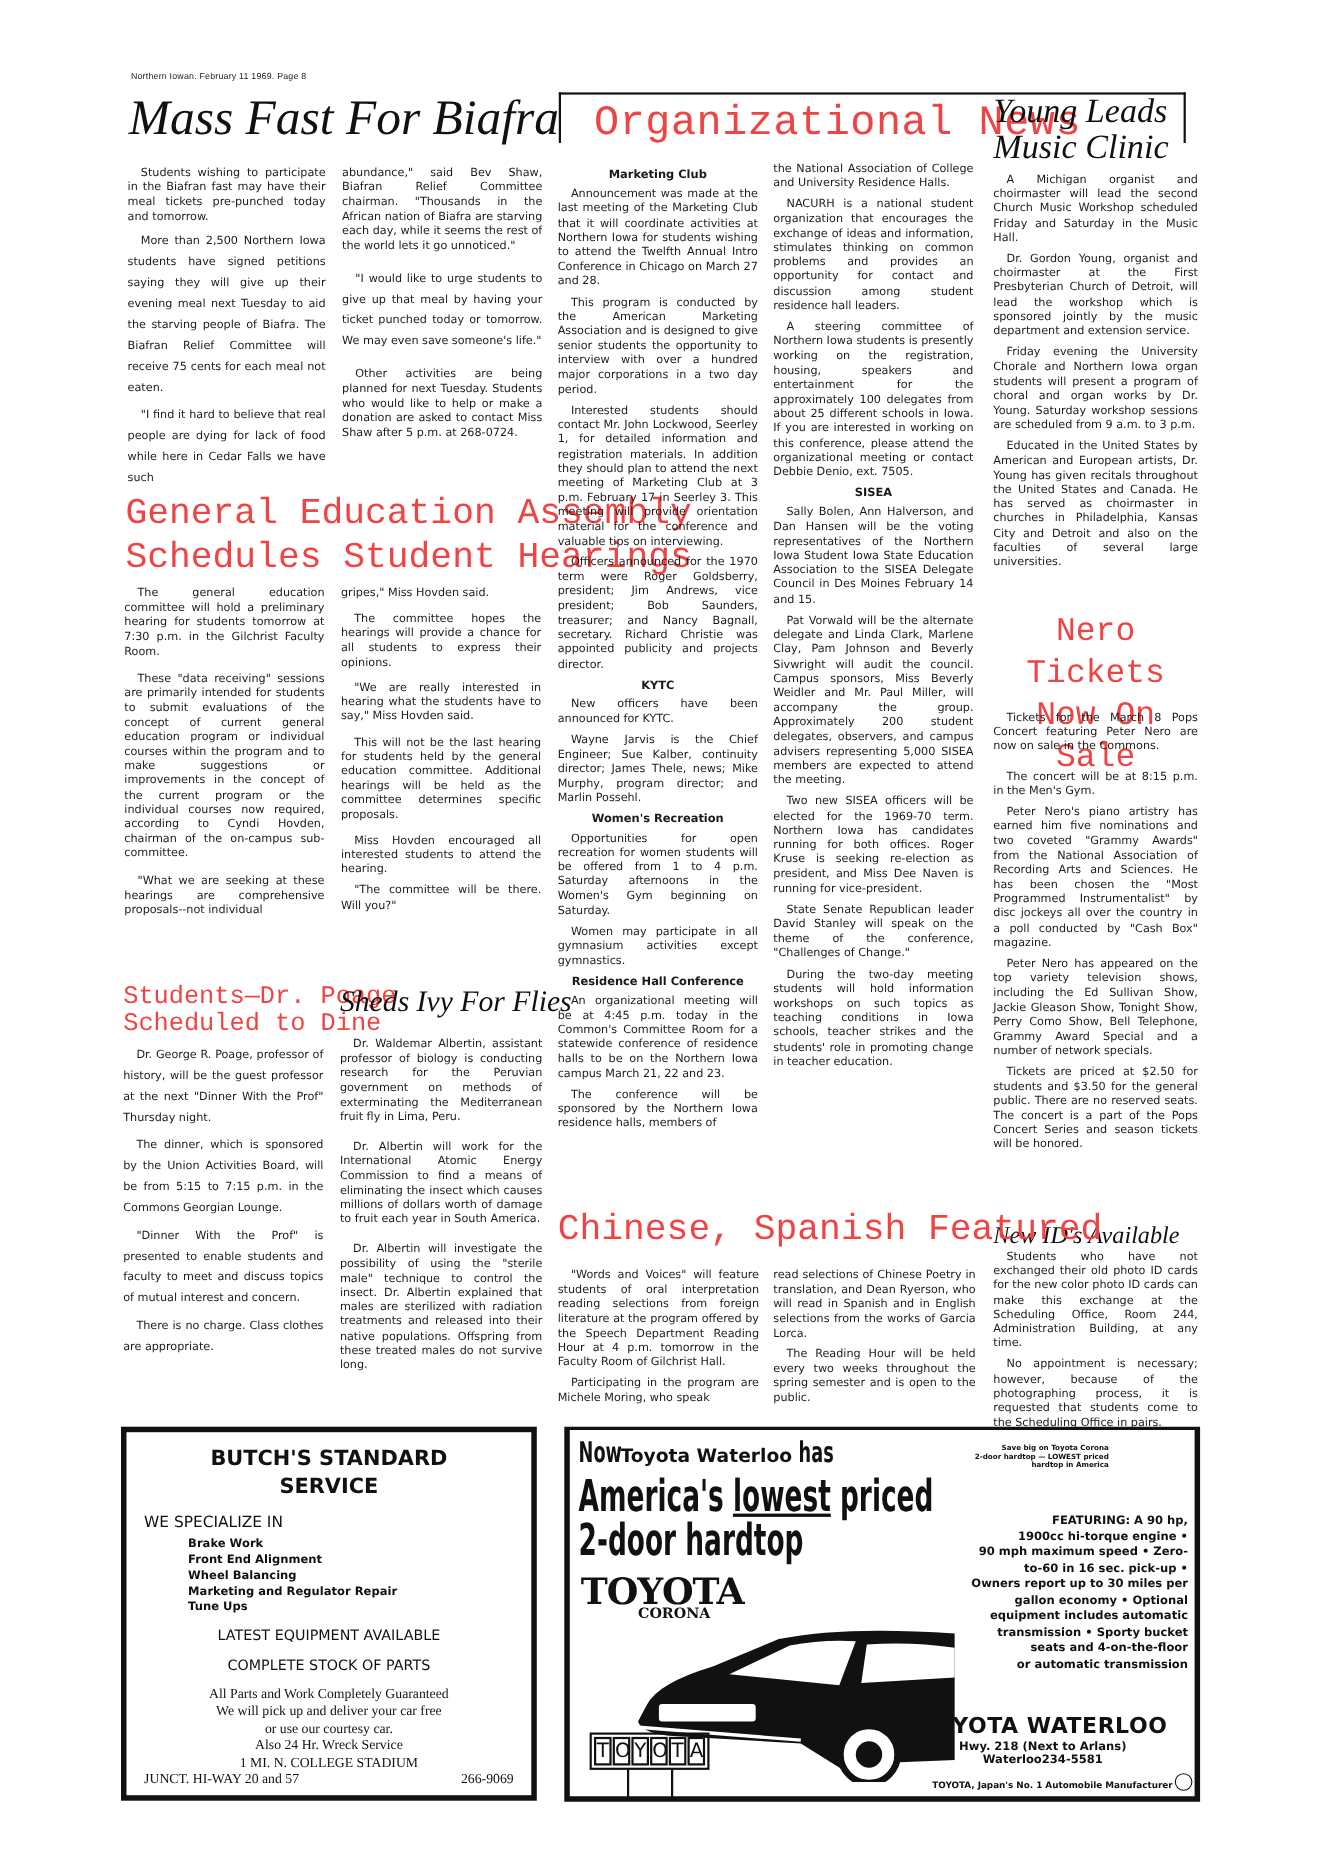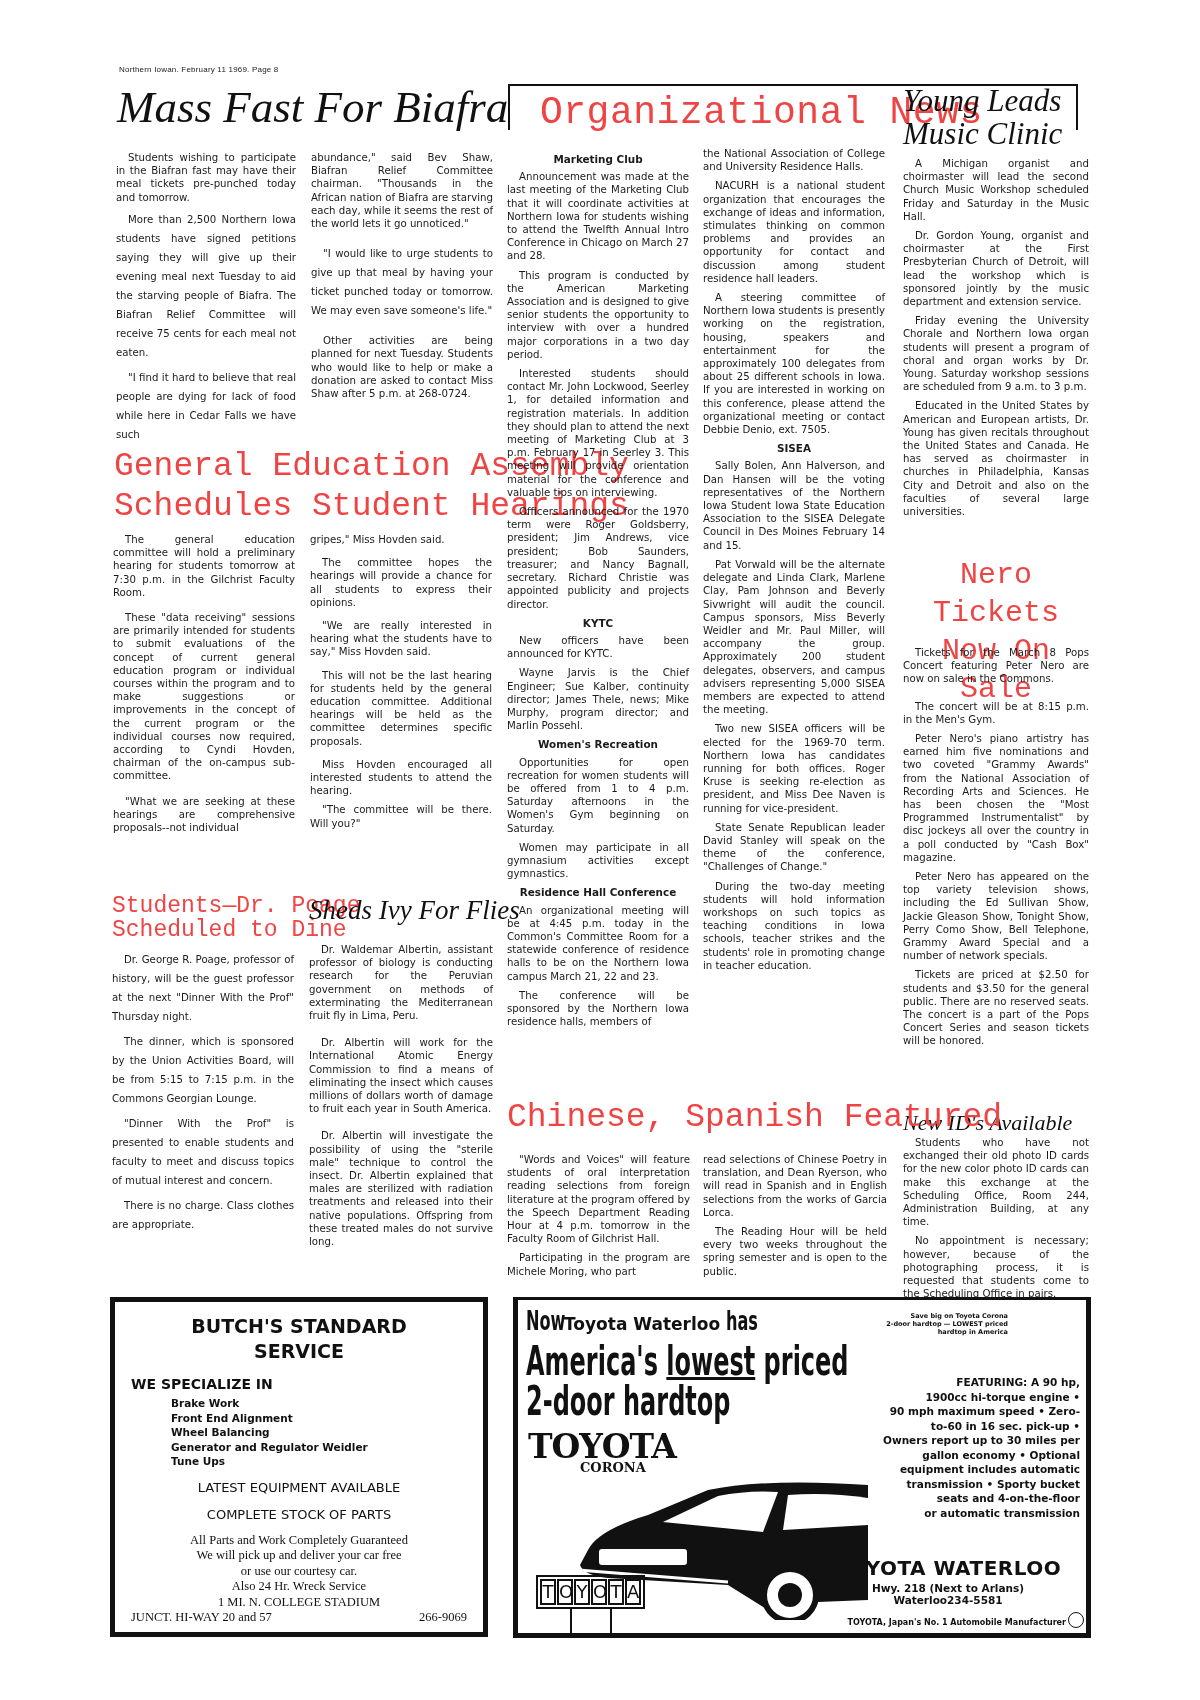--- a/index.html
+++ b/index.html
@@ -14,21 +14,21 @@
 
   .col { position: absolute; font-size: 10.2px; line-height: 13.2px; text-align: justify; color: #1a1a1a; }
   .col p { text-indent: 12px; margin-bottom: 6px; }
   .col p.loose { line-height: 19px; }
   .col h4 { font-size: 10.4px; font-weight: bold; text-align: center; margin: 6px 0 4px; }
 
   .org-box { position: absolute; border-left: 2px solid #111; border-top: 2px solid #111; border-right: 2px solid #111; }
 
   .ad-butch { position: absolute; border: 5px solid #111; padding: 12px 16px 6px 16px; }
   .ad-butch .title { font-family: "DejaVu Sans", sans-serif; font-weight: bold; text-align: center; font-size: 19px; line-height: 25px; }
-  .ad-butch .spec { font-weight: bold; font-size: 14px; margin-top: 12px; }
+  .ad-butch .spec { font-weight: normal; font-size: 14px; margin-top: 12px; }
   .ad-butch ul { list-style: none; margin: 4px 0 0 40px; }
   .ad-butch li { font-weight: bold; font-size: 10.5px; line-height: 14.5px; }
   .ad-butch .equip { font-weight: normal; font-size: 13px; text-align: center; line-height: 17px; margin-top: 10px; }
   .ad-butch .serif-lines { font-family: "Liberation Serif", serif; text-align: center; font-size: 12.5px; line-height: 15.5px; margin-top: 10px; }
   .ad-butch .foot { font-family: "Liberation Serif", serif; font-size: 12.5px; display: flex; justify-content: space-between; }
 
   .ad-toyota { position: absolute; border: 5px solid #111; border-top-width: 3px; }
   .cond { font-family: "DejaVu Sans", sans-serif; font-weight: bold; transform-origin: left top; display: inline-block; white-space: nowrap; }
 </style>
 </head>
@@ -140,36 +140,36 @@
 
 <div class="abs hl-italic" style="left:903px; top:1112px; font-size:22px;">New ID's Available</div>
 <div class="col" style="left:903px; top:1136px; width:186px;">
   <p>Students who have not exchanged their old photo ID cards for the new color photo ID cards can make this exchange at the Scheduling Office, Room 244, Administration Building, at any time.</p>
   <p>No appointment is necessary; however, because of the photographing process, it is requested that students come to the Scheduling Office in pairs.</p>
 </div>
 
 <div class="abs hl-roman" style="left:507px; top:1100px; font-size:33px;">Chinese, Spanish Featured</div>
 <div class="col" style="left:507px; top:1153px; width:183px;">
   <p>"Words and Voices" will feature students of oral interpretation reading selections from foreign literature at the program offered by the Speech Department Reading Hour at 4 p.m. tomorrow in the Faculty Room of Gilchrist Hall.</p>
-  <p>Participating in the program are Michele Moring, who part</p>
+  <p>Participating in the program are Michele Moring, who speak</p>
 </div>
 <div class="col" style="left:703px; top:1153px; width:184px;">
   <p style="text-indent:0">read selections of Chinese Poetry in translation, and Dean Ryerson, who will read in Spanish and in English selections from the works of Garcia Lorca.</p>
   <p>The Reading Hour will be held every two weeks throughout the spring semester and is open to the public.</p>
 </div>
 
 <div class="ad-butch" style="left:110px; top:1297px; width:378px; height:340px;">
   <div class="title">BUTCH'S STANDARD</div>
   <div class="title">SERVICE</div>
   <div class="spec">WE SPECIALIZE IN</div>
   <ul>
     <li>Brake Work</li>
     <li>Front End Alignment</li>
     <li>Wheel Balancing</li>
-    <li>Generator and Regulator Weidler</li>
+    <li>Marketing and Regulator Repair</li>
     <li>Tune Ups</li>
   </ul>
   <div class="equip">LATEST EQUIPMENT AVAILABLE</div>
   <div class="equip">COMPLETE STOCK OF PARTS</div>
   <div class="serif-lines">
     <div>All Parts and Work Completely Guaranteed</div>
     <div>We will pick up and deliver your car free</div>
     <div>or use our courtesy car.</div>
     <div>Also 24 Hr. Wreck Service</div>
     <div>1 MI. N. COLLEGE STADIUM</div>

